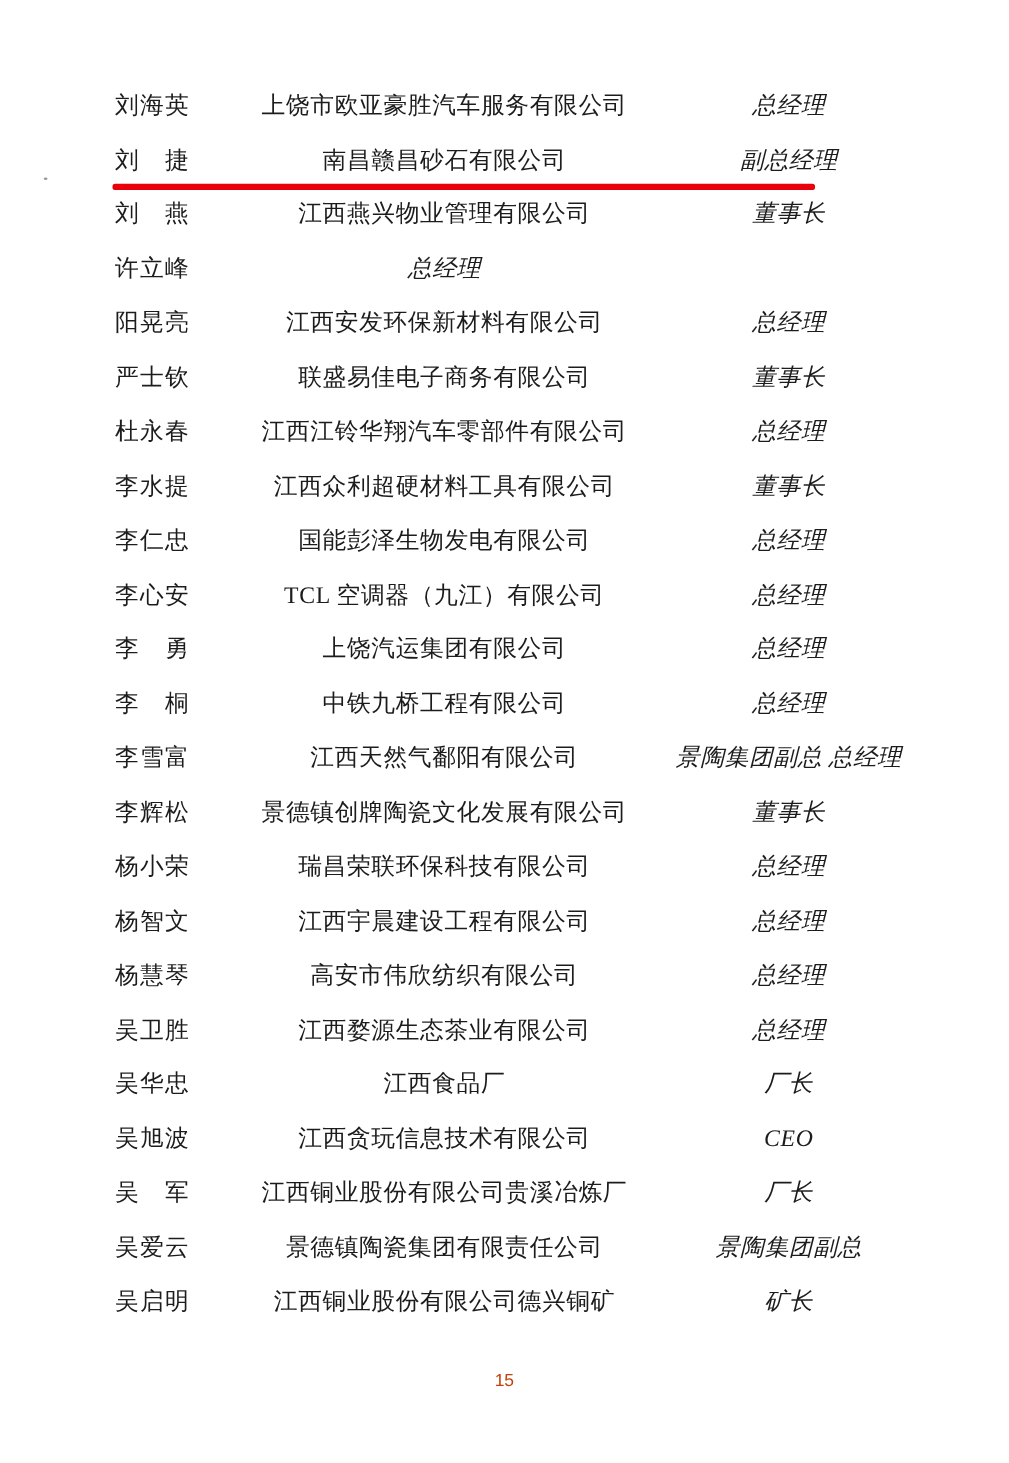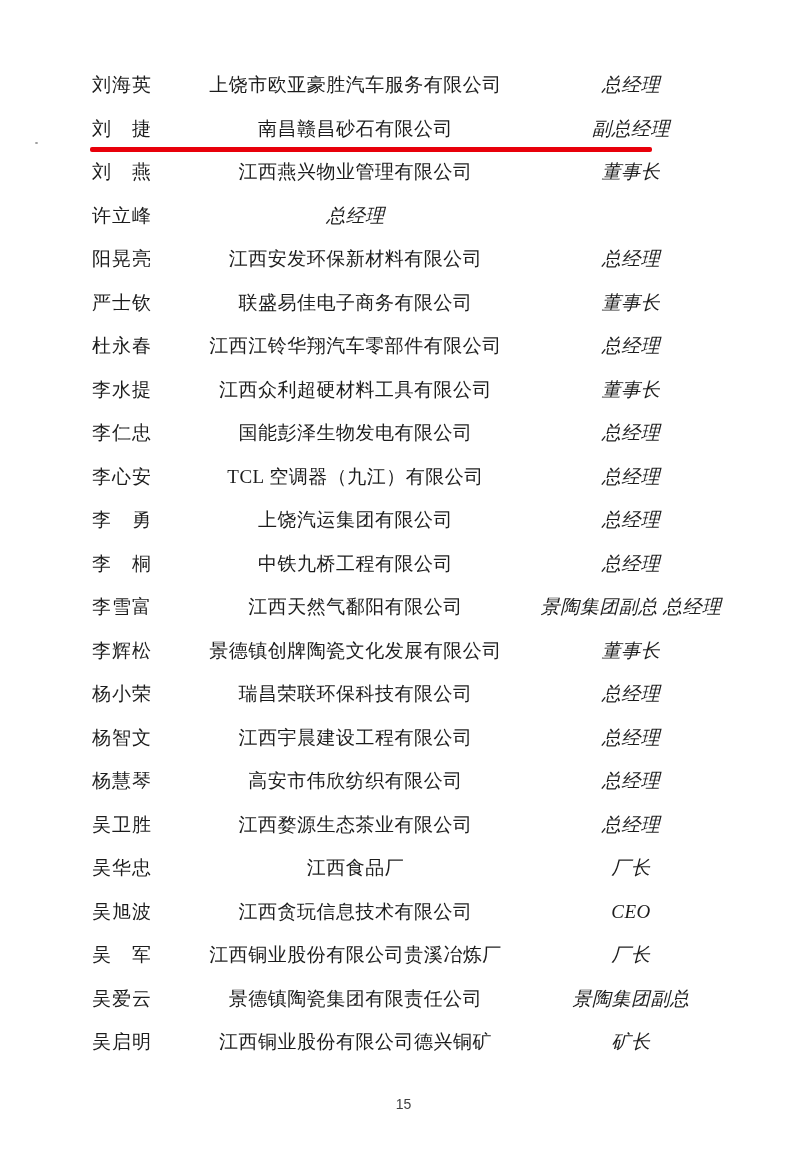--- a/index.html
+++ b/index.html
@@ -67,21 +67,21 @@
     border-radius: 50%;
   }
   .page-number {
     position: absolute;
     top: 1096px;
     left: 0;
     width: 807px;
     text-align: center;
     font-family: "Liberation Sans", "DejaVu Sans", sans-serif;
     font-size: 14px;
-    color: #404040;
+    color: #c2410c;
   }
 </style>
 </head>
 <body>
 
 <div class="page">
   <div class="roster">
   <div class="row">
     <span class="cell name">刘海英</span>
     <span class="cell company">上饶市欧亚豪胜汽车服务有限公司</span>

